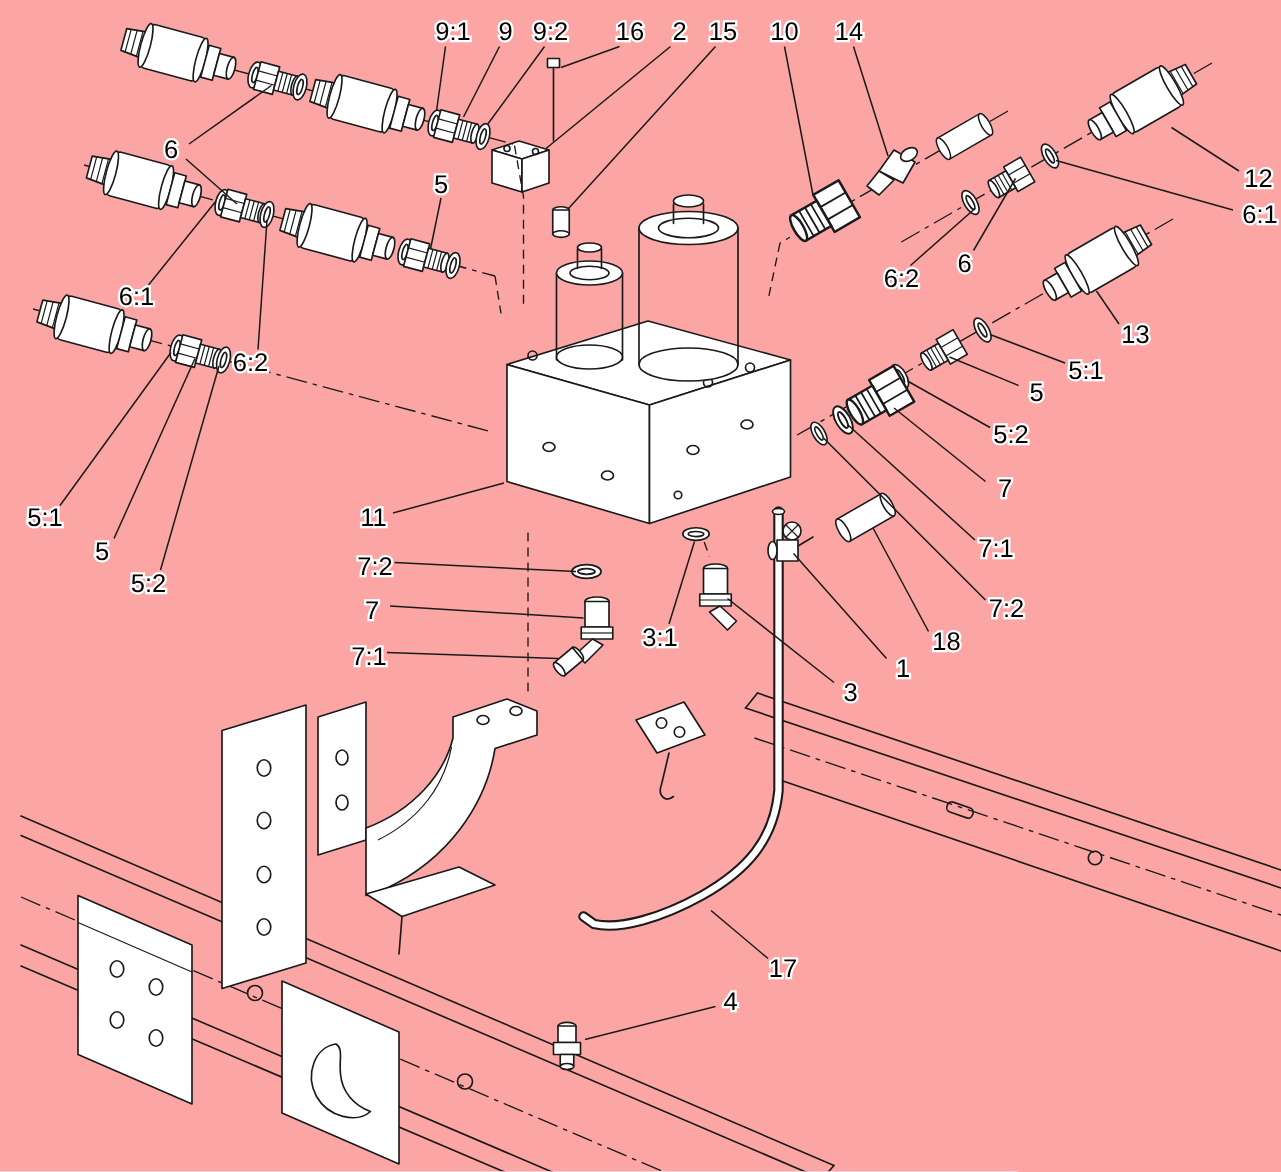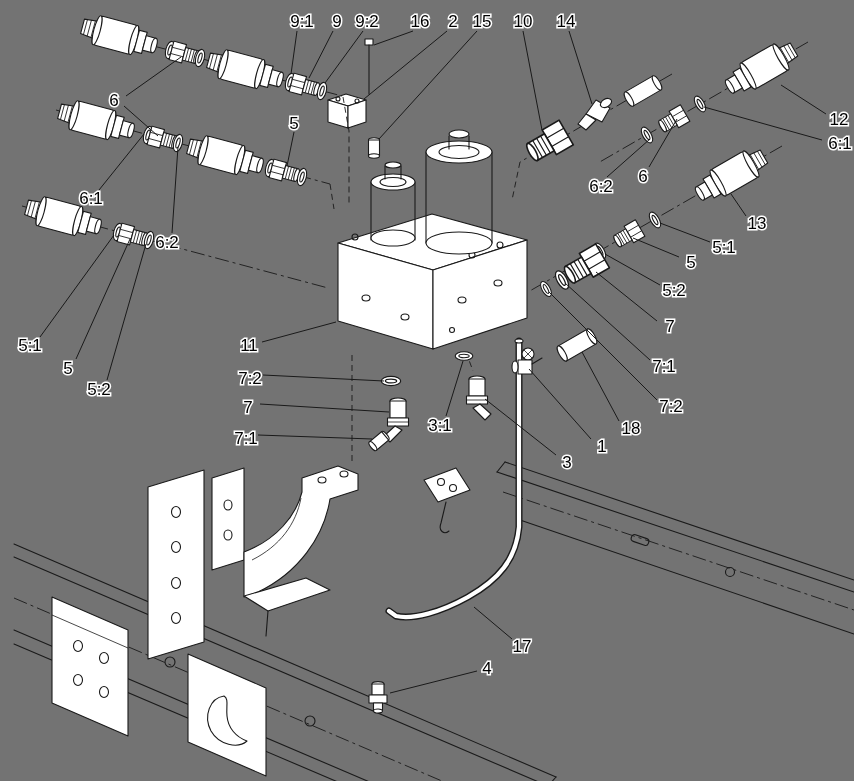--- a/index.html
+++ b/index.html
@@ -1,16 +1,16 @@
 <!DOCTYPE html>
 <html><head>
 <meta charset="utf-8">
 <style>
   html,body{margin:0;padding:0;background:#ffffff;}
-  .page{width:854px;height:781px;position:relative;background:#737373;overflow:hidden;
+  .page{width:854px;height:781px;position:relative;background:#fca5a5;overflow:hidden;
         font-family:"Liberation Sans",sans-serif;}
   svg{display:block;}
   .s  {stroke:#1a1a1a;stroke-width:1.1;fill:none;stroke-linejoin:round;stroke-linecap:round;}
   .sf {stroke:#1a1a1a;stroke-width:1.1;fill:#ffffff;stroke-linejoin:round;stroke-linecap:round;}
   .thin{stroke:#1a1a1a;stroke-width:0.8;fill:none;}
   .dd  {stroke:#1a1a1a;stroke-width:0.9;fill:none;stroke-dasharray:14 4 3 4;}
   .dash{stroke:#1a1a1a;stroke-width:0.9;fill:none;stroke-dasharray:6 4;}
   .tube-outer{stroke:#1a1a1a;stroke-width:7;fill:none;stroke-linecap:round;}
   .tube-inner{stroke:#ffffff;stroke-width:4.2;fill:none;stroke-linecap:round;}
   .leader{stroke:#1a1a1a;stroke-width:1;}

